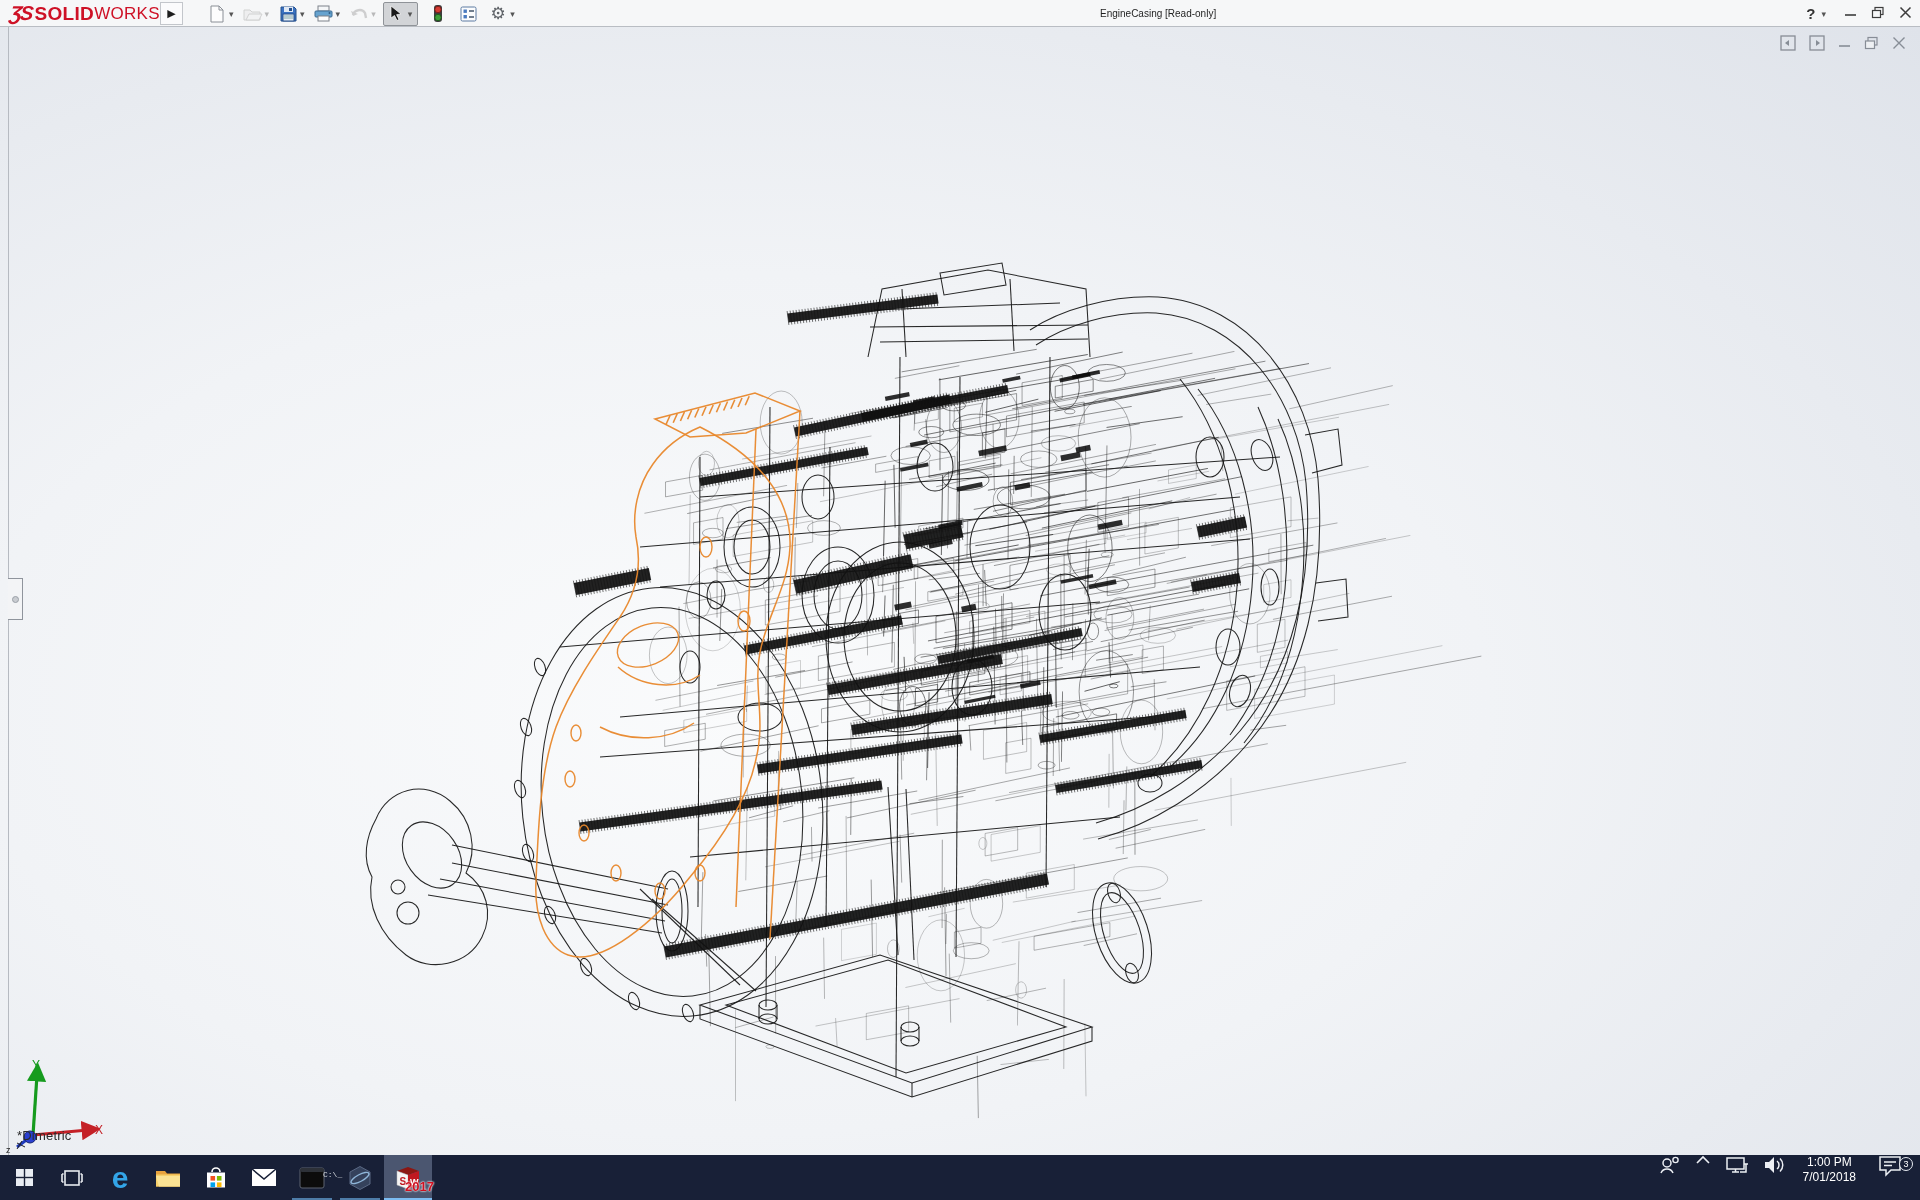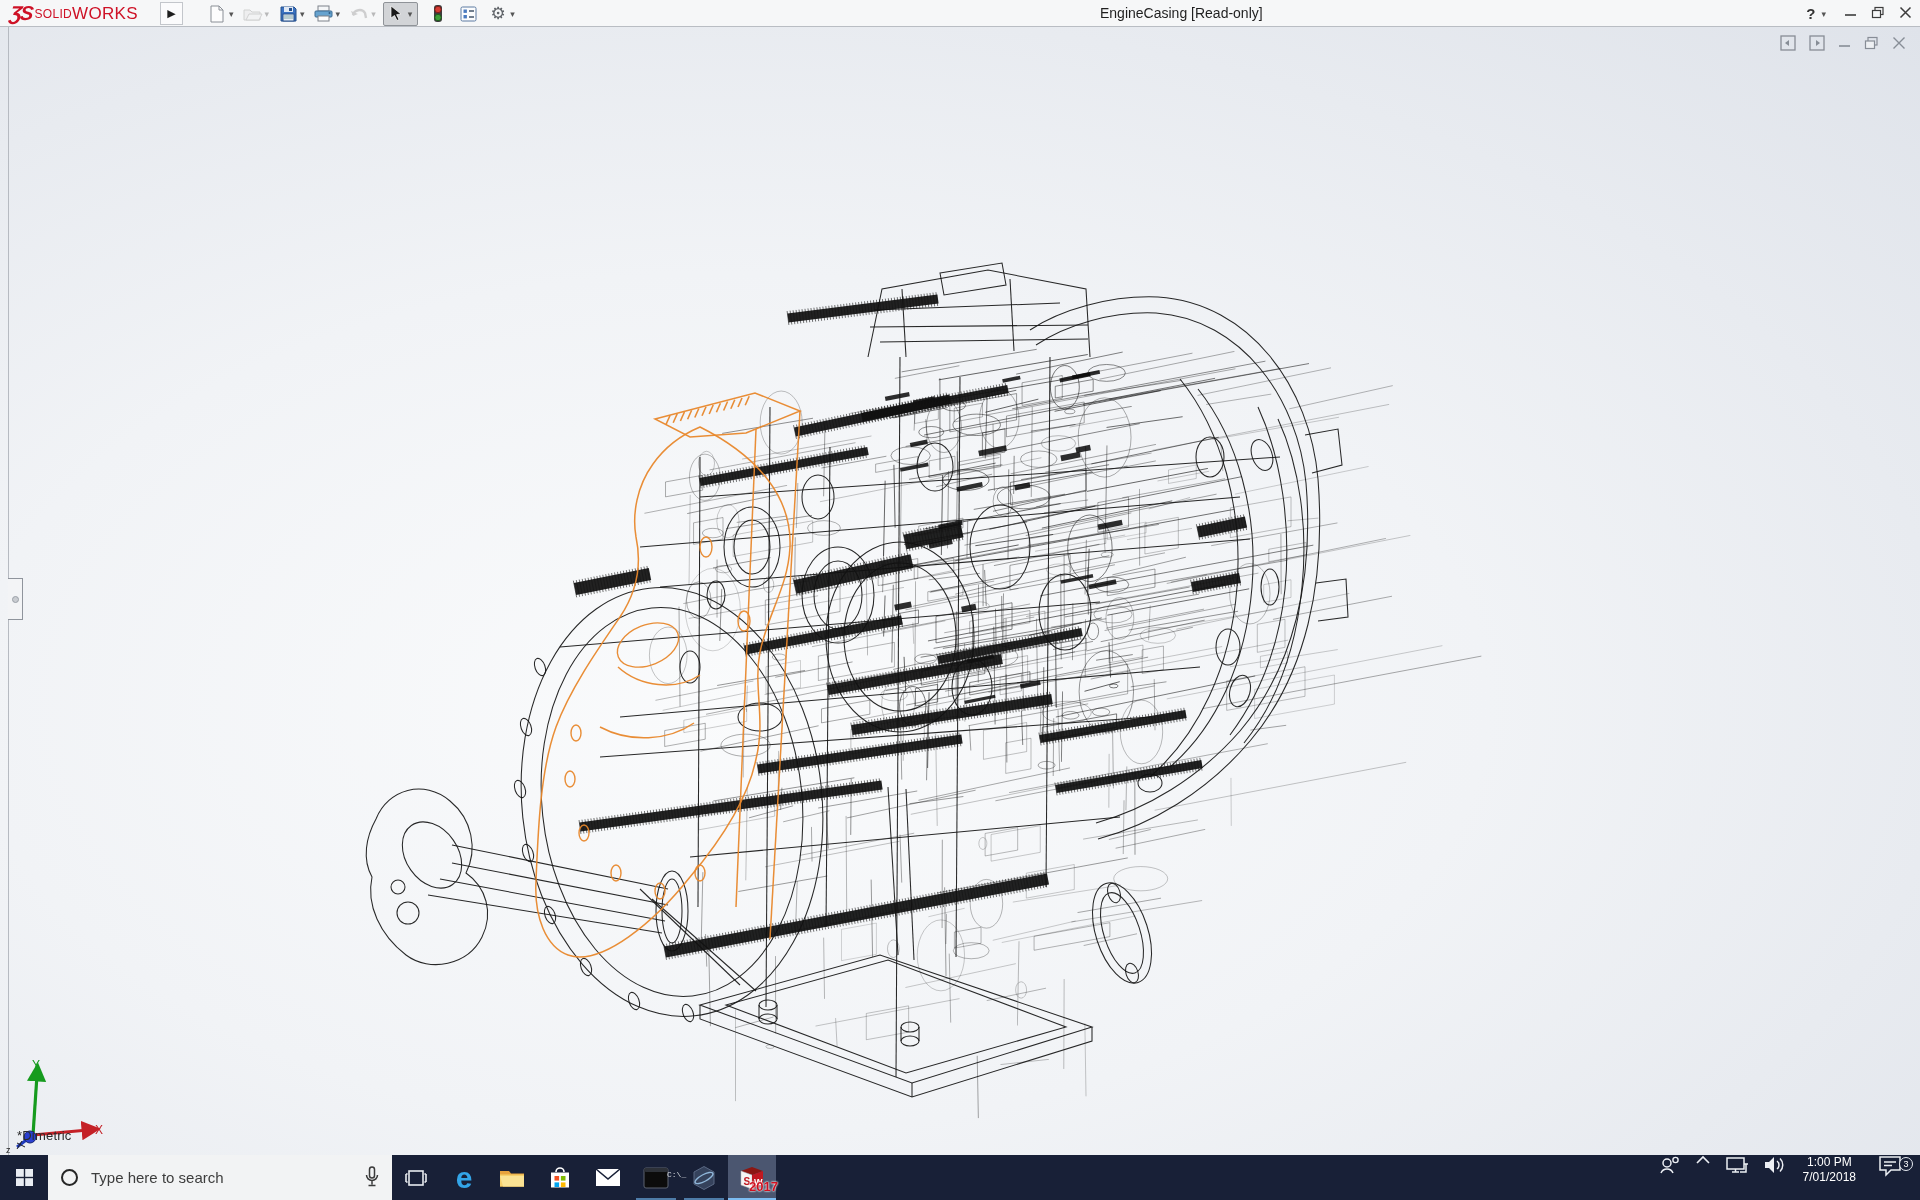--- a/index.html
+++ b/index.html
@@ -6,35 +6,35 @@
   html,body { width:1920px; height:1200px; overflow:hidden;
     font-family:"Liberation Sans", sans-serif; background:#e8eaee; }
 
   
   .titlebar { position:absolute; left:0; top:0; width:1920px; height:27px;
     background:#f6f7f8; border-bottom:1px solid #b9bdc3; z-index:30; }
   .brand { position:absolute; left:10px; top:0; height:27px; display:flex;
     align-items:center; }
   .brand-glyph { font-size:20px; font-weight:bold; font-style:italic;
     transform:skewX(-8deg); margin-right:3px; letter-spacing:-2px; }
-  .brand-solid { font-size:12px; font-weight:normal; letter-spacing:.3px; }
+  .brand-solid { font-size:19px; font-weight:bold; letter-spacing:.3px; }
   .brand-works { font-size:17px; font-weight:normal; letter-spacing:.3px; }
   .menu-expand { position:absolute; left:160px; top:2px; width:23px; height:23px;
     border:1px solid #c3c6cb; background:#fbfbfc; color:#1d1d1d; font-size:11px;
     display:flex; align-items:center; justify-content:center; cursor:default; }
   .qat { position:absolute; left:205px; top:0; height:27px; display:flex;
     align-items:center; gap:2px; }
   .qat-item { display:flex; align-items:center; height:24px; padding:0 1px; }
   .qat-item .ic { width:22px; height:20px; display:flex; align-items:center;
     justify-content:center; }
   .qat-item.disabled { opacity:.38; filter:grayscale(1); }
   .dd { font-size:9px; color:#555; margin:0 4px 0 1px; }
   .sel-box { border:1px solid #8f9398; background:#d2d4d7; border-radius:2px; }
   .win-title { position:absolute; left:1100px; top:0; height:30px; line-height:27px;
-    font-size:14px; color:#1f1f1f; white-space:nowrap; }
+    font-size:10px; color:#1f1f1f; white-space:nowrap; }
   .tb-right { position:absolute; right:8px; top:0; height:27px; display:flex;
     align-items:center; gap:14px; color:#3c3c3c; }
   .help-g { font-size:15px; font-weight:bold; color:#333; }
 
   
   .viewport { position:absolute; left:0; top:27px; width:1920px; height:1128px;
     background:radial-gradient(ellipse at 38% 60%, #fafbfc 0%, #f1f3f6 45%, #dfe3ea 100%); }
   .vp-leftline { position:absolute; left:8px; top:0; width:1px; height:1128px;
     background:#b6bac1; }
   .vp-tab { position:absolute; left:8px; top:551px; width:15px; height:42px;
@@ -1788,30 +1788,20 @@
 <div class="taskbar">
   <div class="tb-btn">
     <svg width="17" height="17">
       <rect x="0" y="0" width="7.8" height="7.8" fill="#e9edf3"></rect>
         <rect x="9.2" y="0" width="7.8" height="7.8" fill="#e9edf3"></rect>
       <rect x="0" y="9.2" width="7.8" height="7.8" fill="#e9edf3"></rect>
         <rect x="9.2" y="9.2" width="7.8" height="7.8" fill="#e9edf3"></rect>
     </svg>
   </div>
 
-  <div class="search-box">
-    <span class="search-ring"></span>
-    <span class="search-text">Type here to search</span>
-    <span class="search-mic">
-      <svg width="16" height="22">
-          <rect x="5.5" y="1" width="5" height="11" rx="2.5" fill="none" stroke="#3a3a3a" stroke-width="1.5"></rect>
-          <path d="M2.5,9 a5.5,5.5 0 0 0 11,0 M8,14.5 v4 M4.5,19.5 h7" fill="none" stroke="#3a3a3a" stroke-width="1.5"></path>
-        </svg>
-    </span>
-  </div>
 
   <div class="tb-btn">
     <svg width="24" height="20">
       <rect x="5" y="3" width="14" height="14" fill="none" stroke="#e8ebef" stroke-width="1.6"></rect>
       <path d="M2,6 v8 M22,6 v8 M2,6 h1.6 M2,14 h1.6 M20.4,6 H22 M20.4,14 H22" stroke="#e8ebef" stroke-width="1.6" fill="none"></path>
     </svg>
   </div>
 
   <div class="tb-btn">
     <span class="edge-e">e</span>

